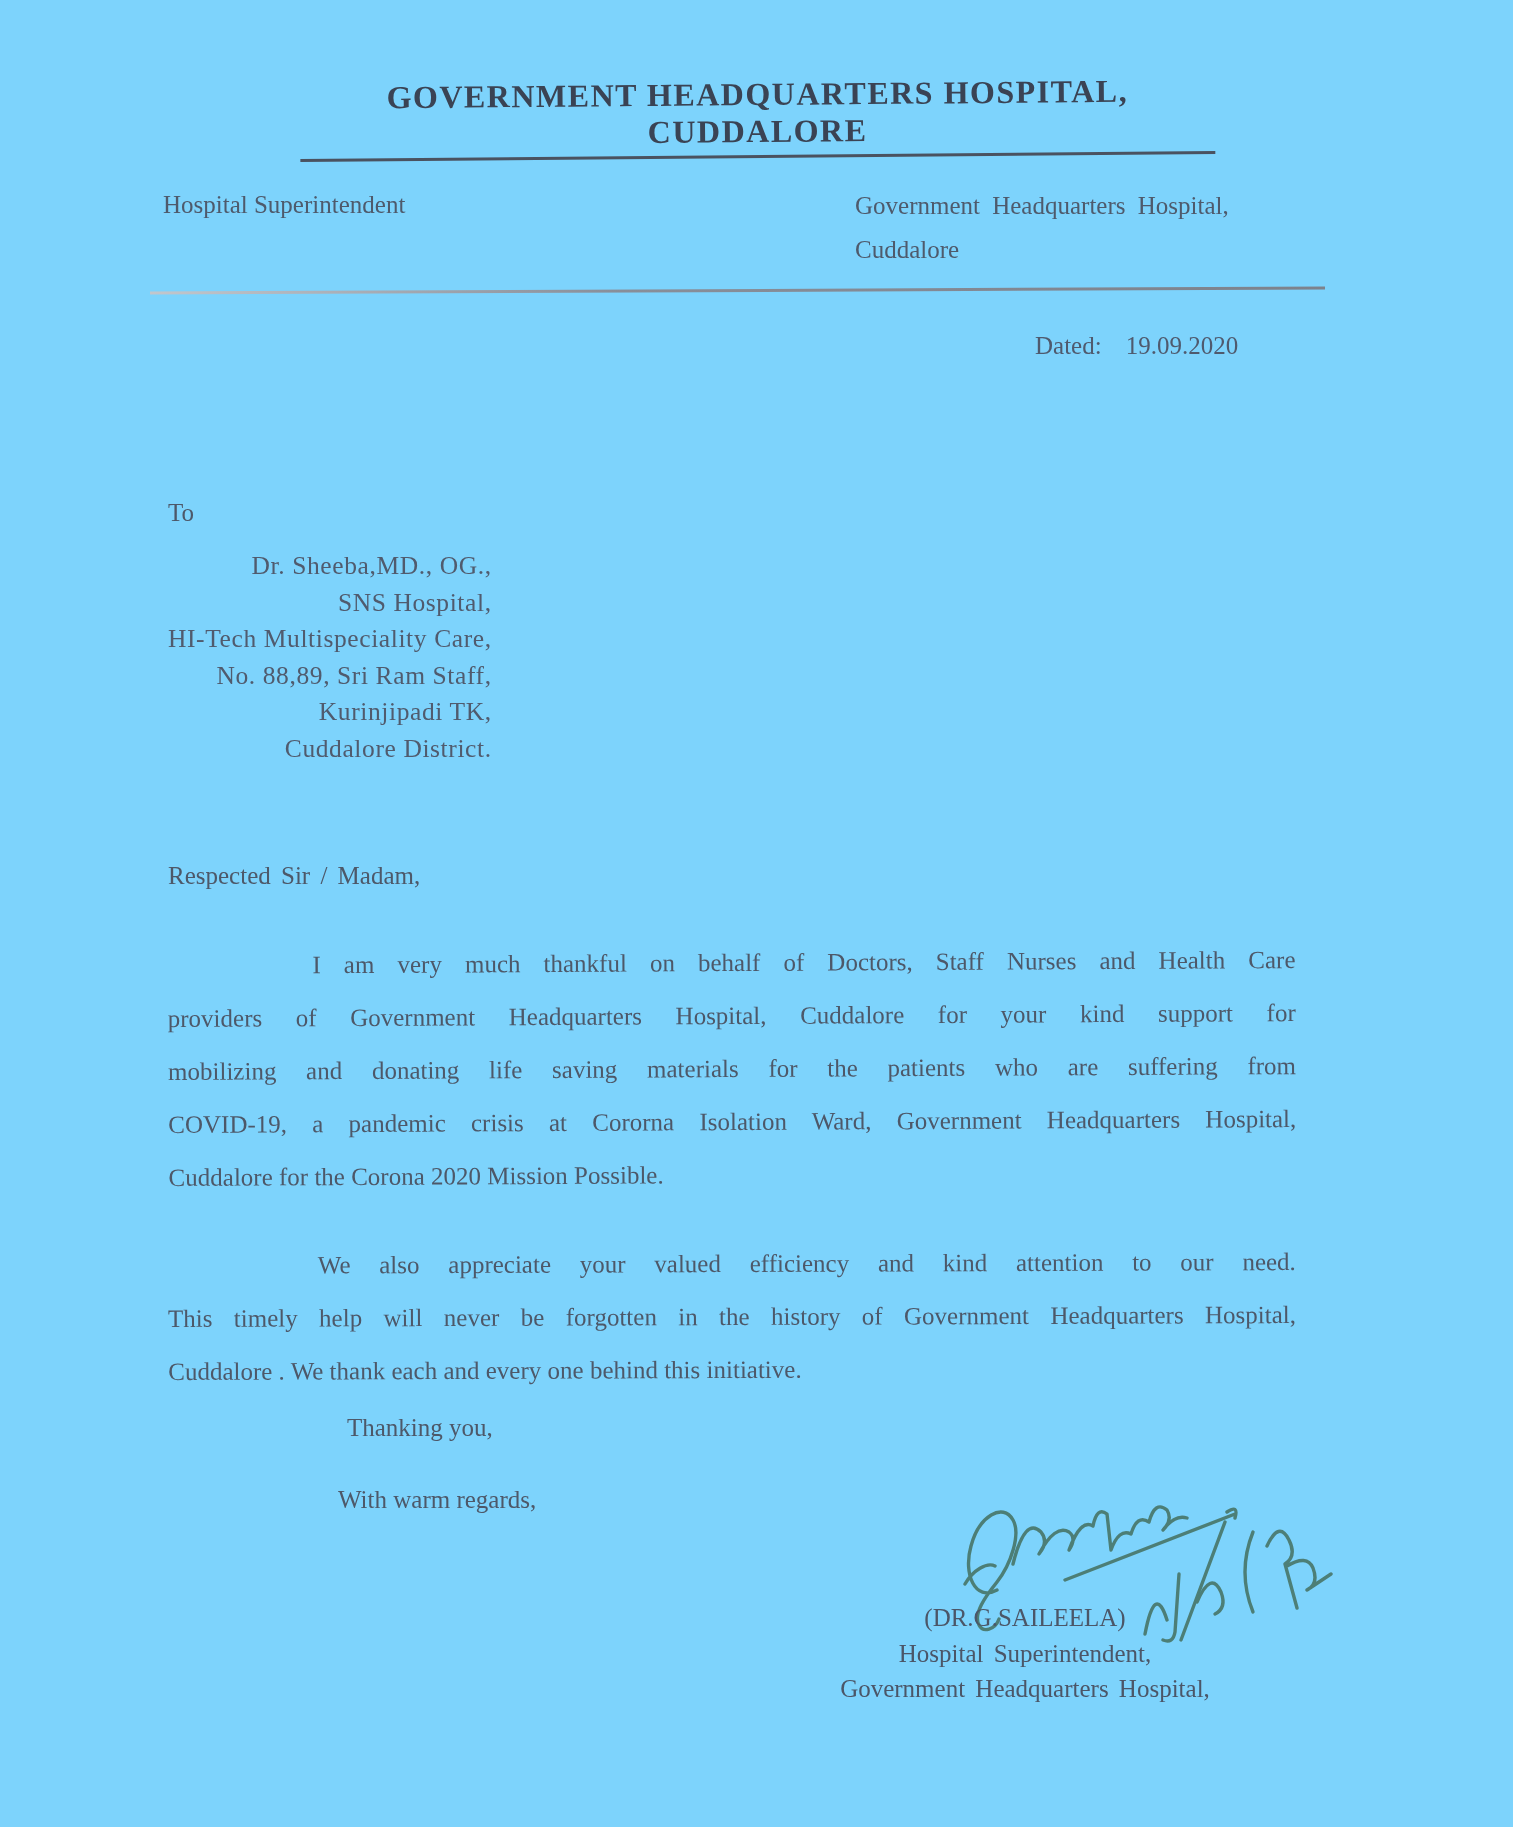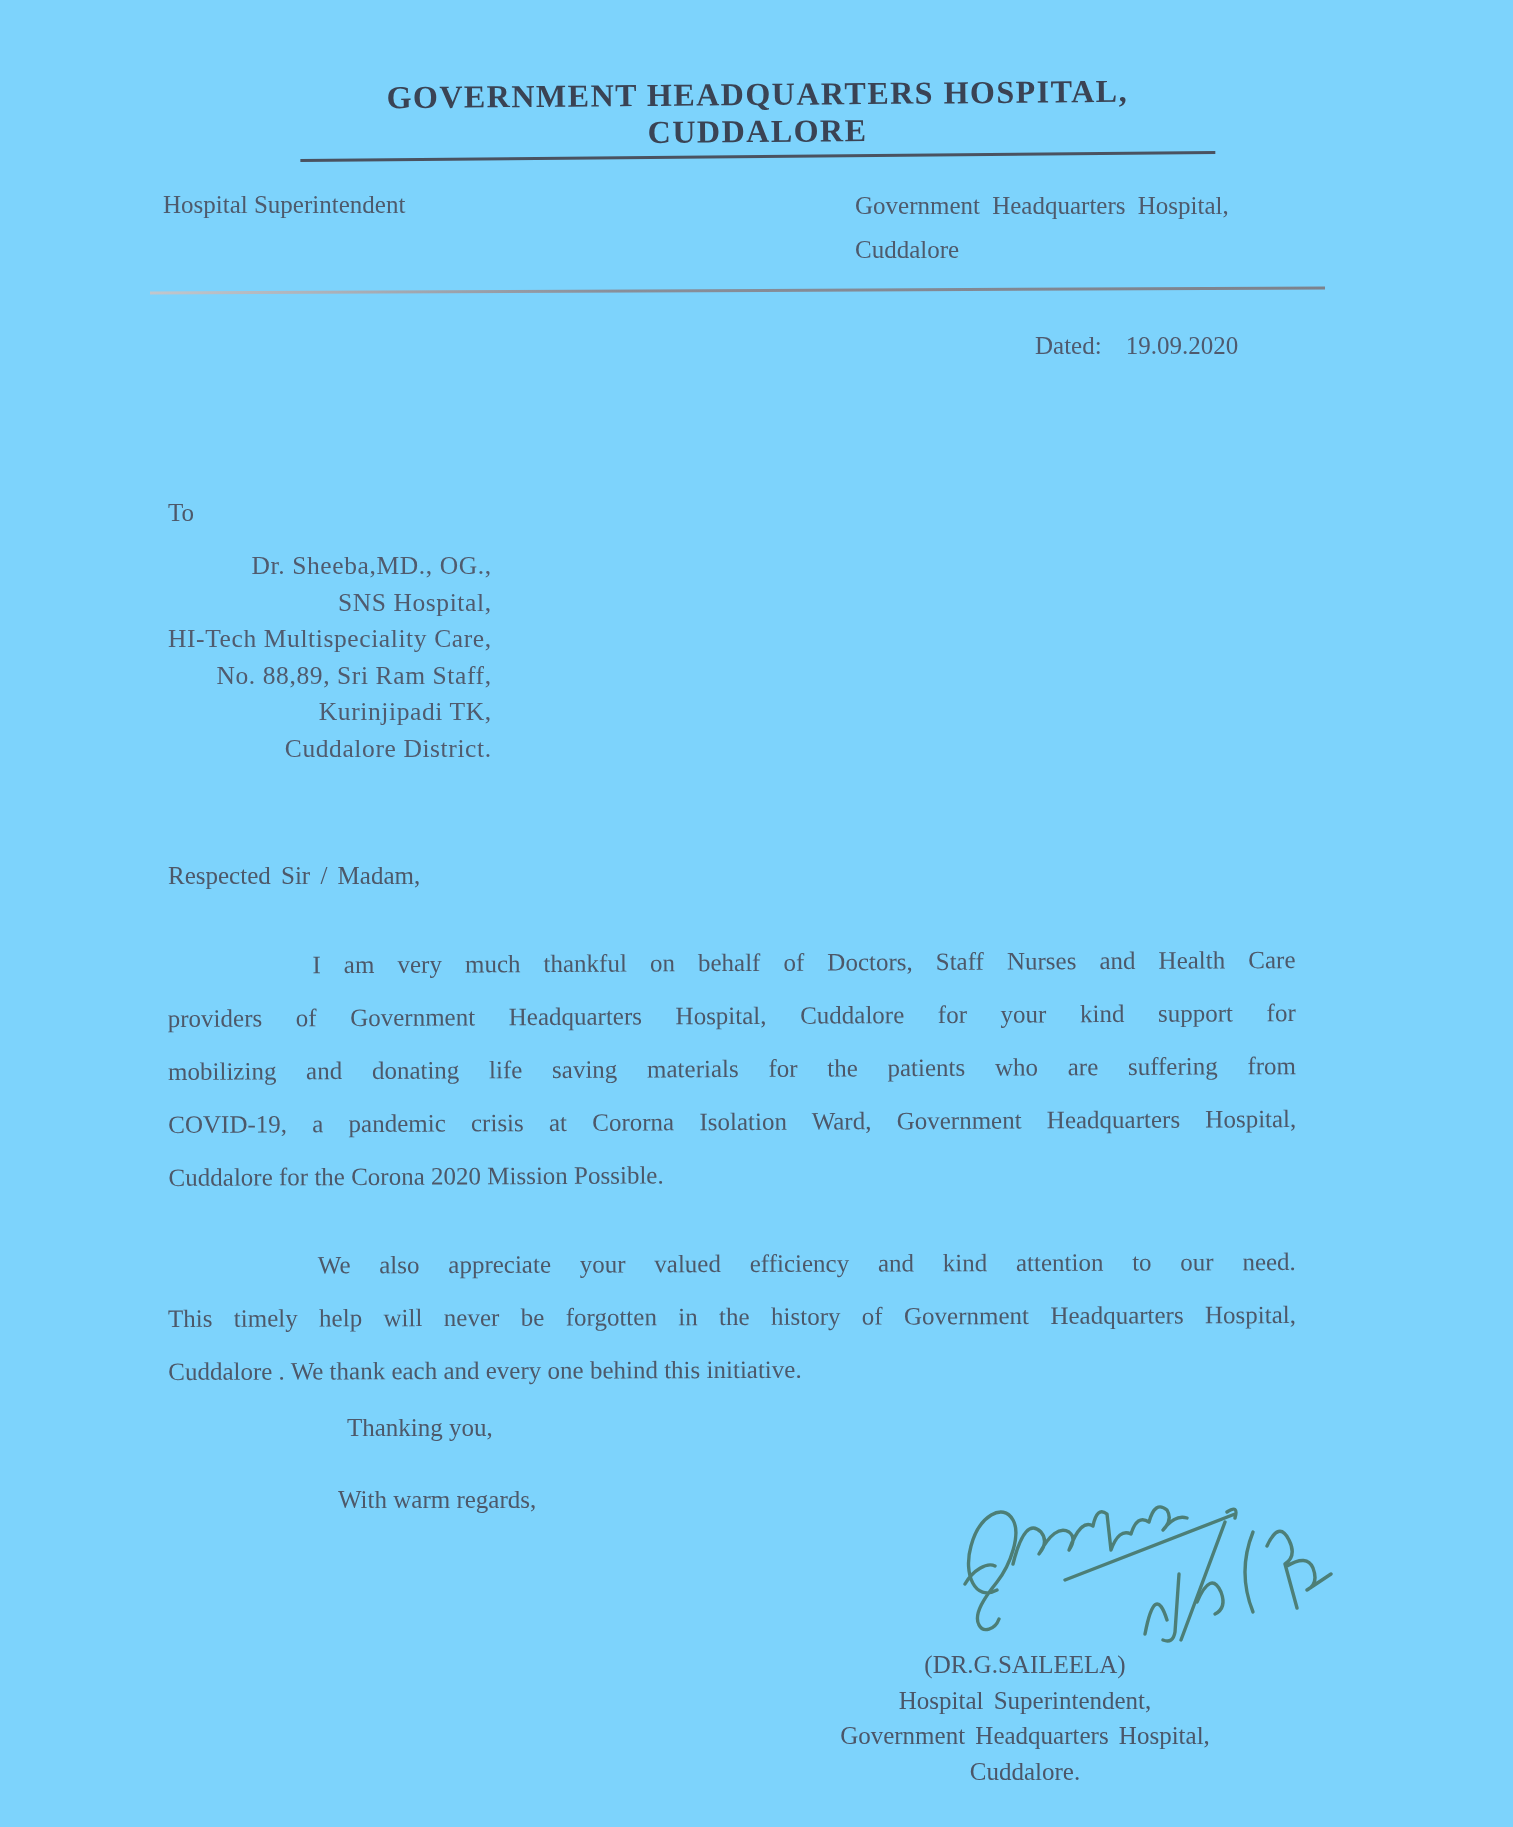--- a/index.html
+++ b/index.html
@@ -104,21 +104,20 @@
 
   .sig-block {
     left: 760px;
     top: 1600px;
     width: 530px;
     text-align: center;
     font-size: 25px;
     line-height: 35.5px;
     color: #4b5668;
     word-spacing: 4px;
-    margin-top: 47px;
   }
   .sig-svg {
     left: 935px;
     top: 1462px;
     width: 400px;
     height: 200px;
   }
 </style>
 </head>
 <body>
@@ -189,16 +188,15 @@
 
       <path d="M318,70 Q302,110 318,150"></path>
       <path d="M332,84 Q344,58 354,78 Q362,94 350,102 L362,146 M352,104 Q372,92 378,106 Q384,122 372,128 Q384,120 396,112"></path>
     </g>
   </svg>
 
   <div class="abs sig-block">
     <div>(DR.G.SAILEELA)</div>
     <div>Hospital Superintendent,</div>
     <div>Government Headquarters Hospital,</div>
-    <div>Cuddalore.</div>
   </div>
 
 </div>
 
 </body></html>

